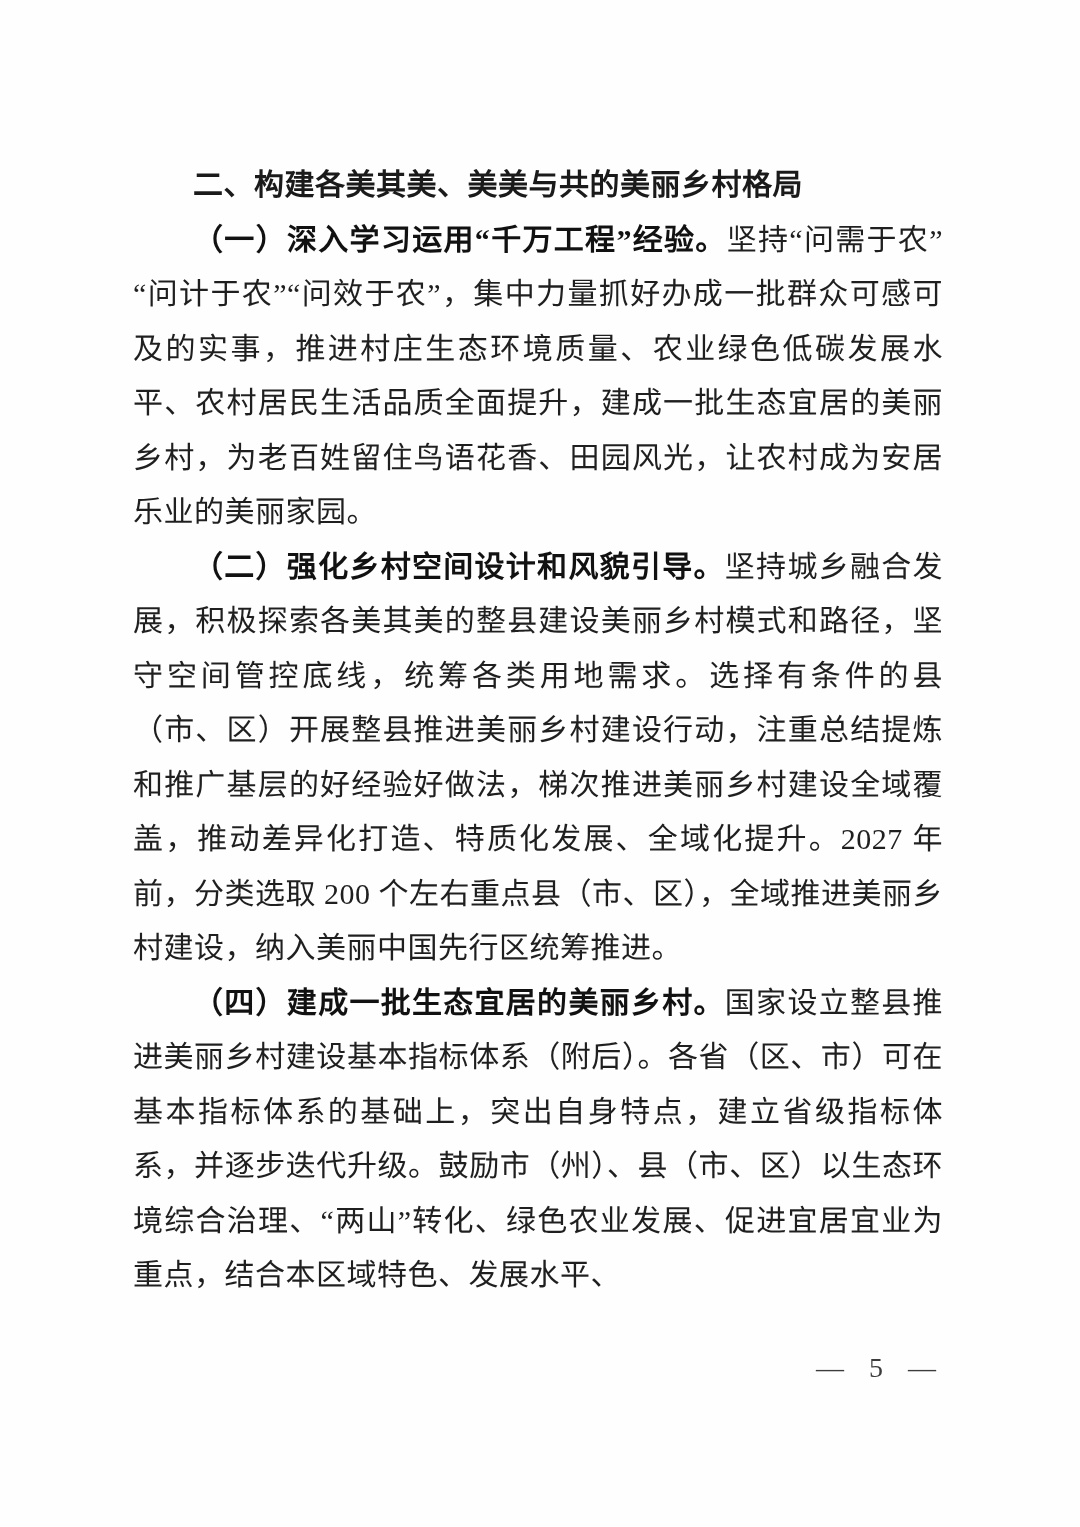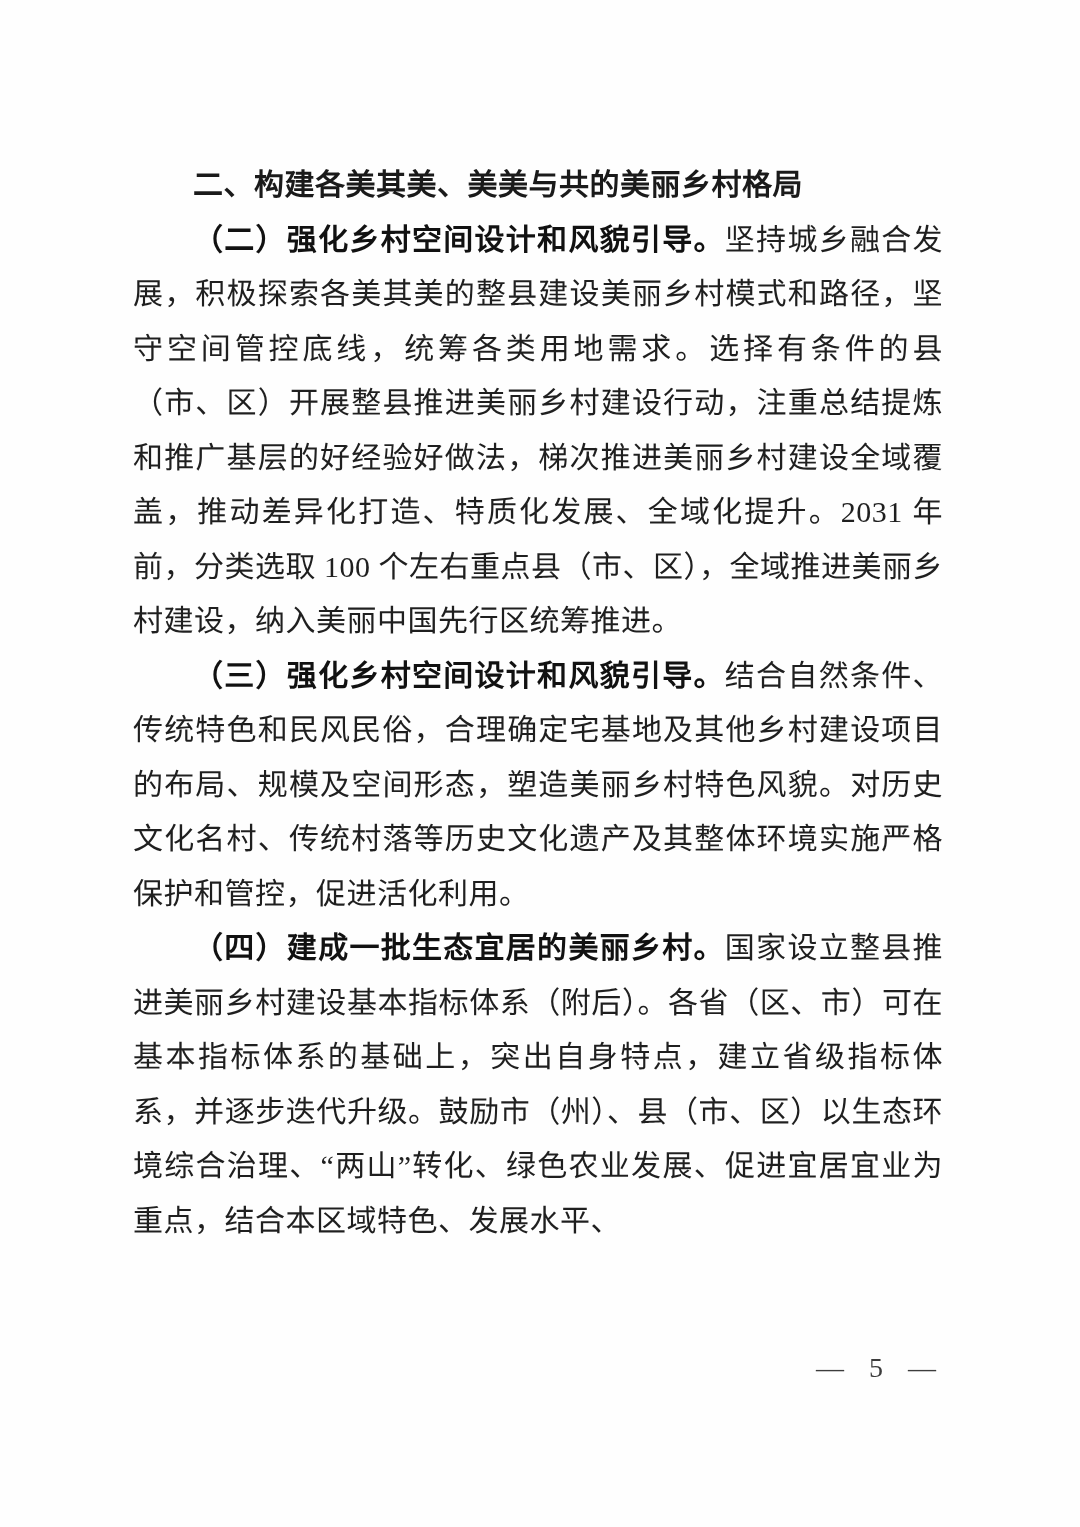--- a/index.html
+++ b/index.html
@@ -52,23 +52,23 @@
   }
 </style>
 </head>
 <body>
 
 <div class="page">
   <div class="doc">
 
     <p class="section-heading">二、构建各美其美、美美与共的美丽乡村格局</p>
 
+    <p class="para"><span class="lead">（一）深入学习运用“千万工程”经验。</span><span class="body-text">坚持“问需于农”“问计于农”“问效于农”，集中力量抓好办成一批群众可感可及的实事，推进村庄生态环境质量、农业绿色低碳发展水平、农村居民生活品质全面提升，建成一批生态宜居的美丽乡村，为老百姓留住鸟语花香、田园风光，让农村成为安居乐业的美丽家园。</span></p>
 
-    <p class="para"><span class="lead">（二）强化乡村空间设计和风貌引导。</span><span class="body-text">坚持城乡融合发展，积极探索各美其美的整县建设美丽乡村模式和路径，坚守空间管控底线，统筹各类用地需求。选择有条件的县（市、区）开展整县推进美丽乡村建设行动，注重总结提炼和推广基层的好经验好做法，梯次推进美丽乡村建设全域覆盖，推动差异化打造、特质化发展、全域化提升。2031 年前，分类选取 100 个左右重点县（市、区），全域推进美丽乡村建设，纳入美丽中国先行区统筹推进。</span></p>
+    <p class="para"><span class="lead">（二）强化乡村空间设计和风貌引导。</span><span class="body-text">坚持城乡融合发展，积极探索各美其美的整县建设美丽乡村模式和路径，坚守空间管控底线，统筹各类用地需求。选择有条件的县（市、区）开展整县推进美丽乡村建设行动，注重总结提炼和推广基层的好经验好做法，梯次推进美丽乡村建设全域覆盖，推动差异化打造、特质化发展、全域化提升。2027 年前，分类选取 200 个左右重点县（市、区），全域推进美丽乡村建设，纳入美丽中国先行区统筹推进。</span></p>
 
-    <p class="para"><span class="lead">（三）强化乡村空间设计和风貌引导。</span><span class="body-text">结合自然条件、传统特色和民风民俗，合理确定宅基地及其他乡村建设项目的布局、规模及空间形态，塑造美丽乡村特色风貌。对历史文化名村、传统村落等历史文化遗产及其整体环境实施严格保护和管控，促进活化利用。</span></p>
 
     <p class="para"><span class="lead">（四）建成一批生态宜居的美丽乡村。</span><span class="body-text">国家设立整县推进美丽乡村建设基本指标体系（附后）。各省（区、市）可在基本指标体系的基础上，突出自身特点，建立省级指标体系，并逐步迭代升级。鼓励市（州）、县（市、区）以生态环境综合治理、“两山”转化、绿色农业发展、促进宜居宜业为重点，结合本区域特色、发展水平、</span></p>
 
   </div>
 
   <div class="page-number">— 5 —</div>
 </div>
 
 </body></html>

